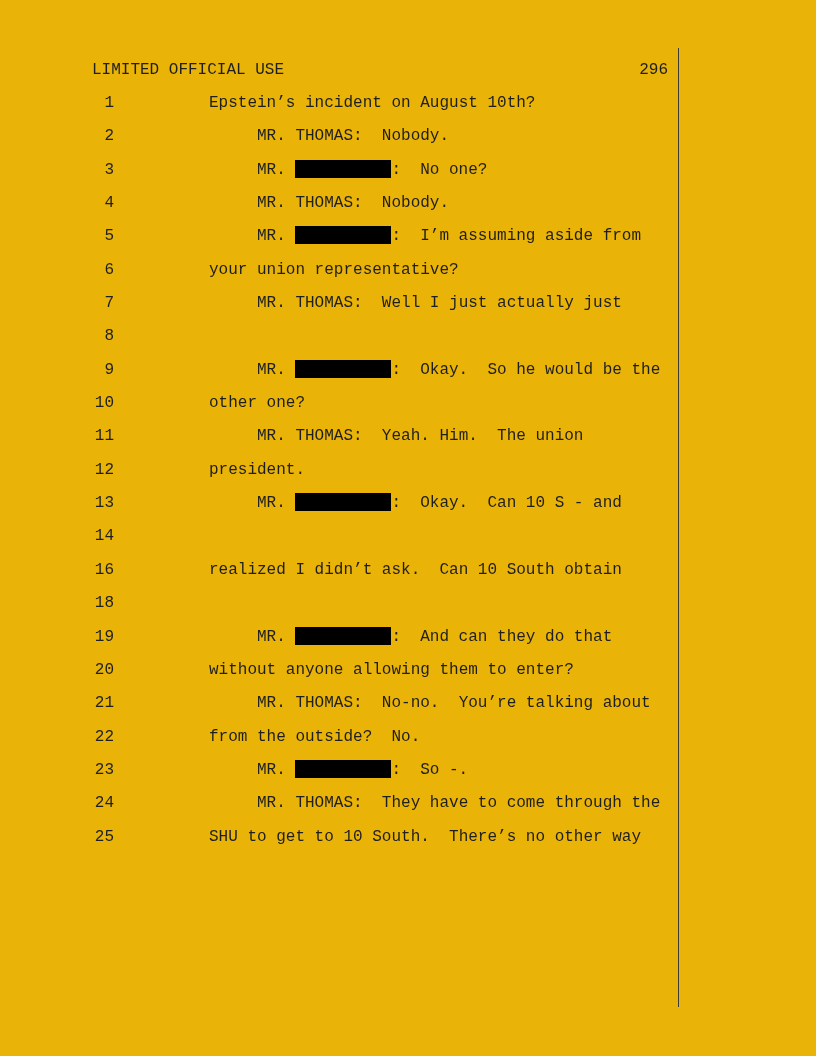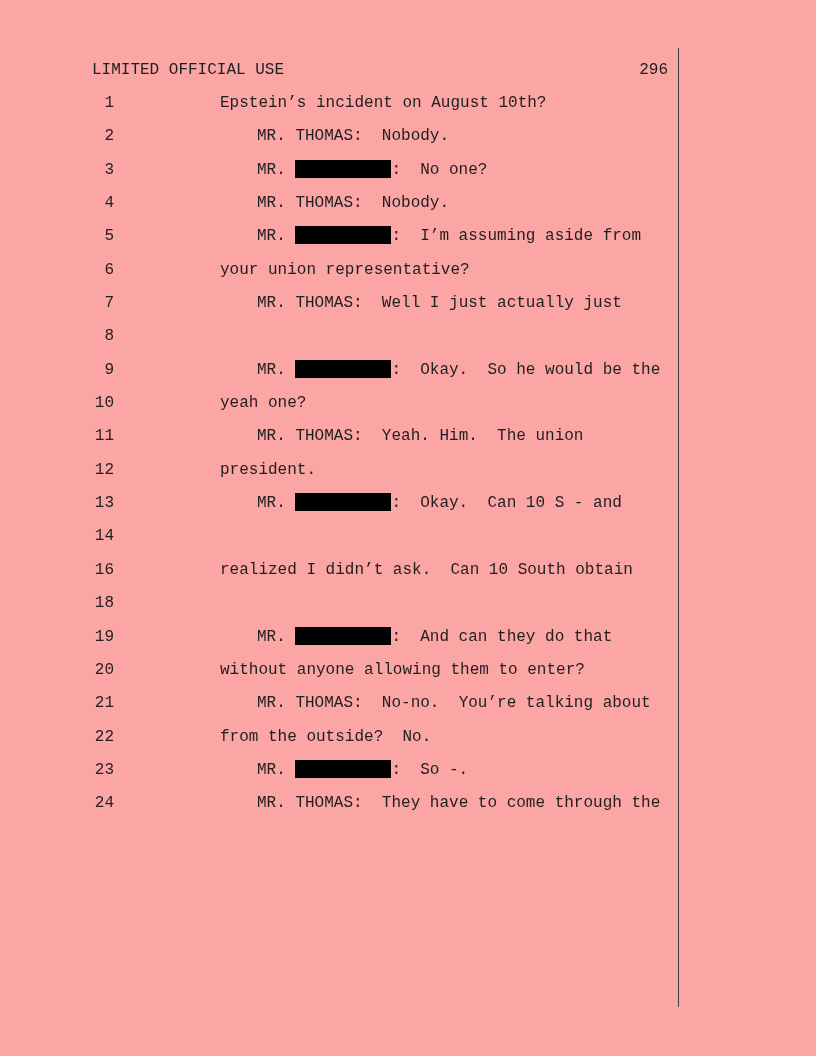--- a/index.html
+++ b/index.html
@@ -4,21 +4,21 @@
 <style>
   html, body {
     margin: 0;
     padding: 0;
     background: #ffffff;
   }
   .page {
     position: relative;
     width: 816px;
     height: 1056px;
-    background: #fca5a5;
+    background: #eab308;
     overflow: hidden;
     font-family: "Liberation Mono", "DejaVu Sans Mono", monospace;
     font-size: 16px;
     color: #1f1f1f;
   }
   .vrule {
     position: absolute;
     left: 677.5px;
     top: 48px;
     width: 1.5px;
@@ -48,21 +48,21 @@
     white-space: pre;
   }
   .num {
     position: absolute;
     left: 80px;
     width: 34px;
     text-align: right;
   }
   .content {
     position: absolute;
-    left: 220px;
+    left: 209px;
   }
   .content.speaker {
     left: 257px;
   }
   .redaction {
     display: inline-block;
     width: 96px;
     height: 18px;
     vertical-align: -4px;
     background: #000000;
@@ -80,27 +80,28 @@
   <div class="lines">
       <div class="line"><span class="num">1</span><span class="content cont">Epstein’s incident on August 10th?</span></div>
       <div class="line"><span class="num">2</span><span class="content speaker">MR. THOMAS:  Nobody.</span></div>
       <div class="line"><span class="num">3</span><span class="content speaker">MR. <span class="redaction"></span>:  No one?</span></div>
       <div class="line"><span class="num">4</span><span class="content speaker">MR. THOMAS:  Nobody.</span></div>
       <div class="line"><span class="num">5</span><span class="content speaker">MR. <span class="redaction"></span>:  I’m assuming aside from</span></div>
       <div class="line"><span class="num">6</span><span class="content cont">your union representative?</span></div>
       <div class="line"><span class="num">7</span><span class="content speaker">MR. THOMAS:  Well I just actually just</span></div>
       <div class="line"><span class="num">8</span></div>
       <div class="line"><span class="num">9</span><span class="content speaker">MR. <span class="redaction"></span>:  Okay.  So he would be the</span></div>
-      <div class="line"><span class="num">10</span><span class="content cont">yeah one?</span></div>
+      <div class="line"><span class="num">10</span><span class="content cont">other one?</span></div>
       <div class="line"><span class="num">11</span><span class="content speaker">MR. THOMAS:  Yeah. Him.  The union</span></div>
       <div class="line"><span class="num">12</span><span class="content cont">president.</span></div>
       <div class="line"><span class="num">13</span><span class="content speaker">MR. <span class="redaction"></span>:  Okay.  Can 10 S - and</span></div>
       <div class="line"><span class="num">14</span></div>
       <div class="line"><span class="num">16</span><span class="content cont">realized I didn’t ask.  Can 10 South obtain</span></div>
       <div class="line"><span class="num">18</span></div>
       <div class="line"><span class="num">19</span><span class="content speaker">MR. <span class="redaction"></span>:  And can they do that</span></div>
       <div class="line"><span class="num">20</span><span class="content cont">without anyone allowing them to enter?</span></div>
       <div class="line"><span class="num">21</span><span class="content speaker">MR. THOMAS:  No-no.  You’re talking about</span></div>
       <div class="line"><span class="num">22</span><span class="content cont">from the outside?  No.</span></div>
       <div class="line"><span class="num">23</span><span class="content speaker">MR. <span class="redaction"></span>:  So -.</span></div>
       <div class="line"><span class="num">24</span><span class="content speaker">MR. THOMAS:  They have to come through the</span></div>
+      <div class="line"><span class="num">25</span><span class="content cont">SHU to get to 10 South.  There’s no other way</span></div>
     </div>
 </div>
 
 </body></html>

